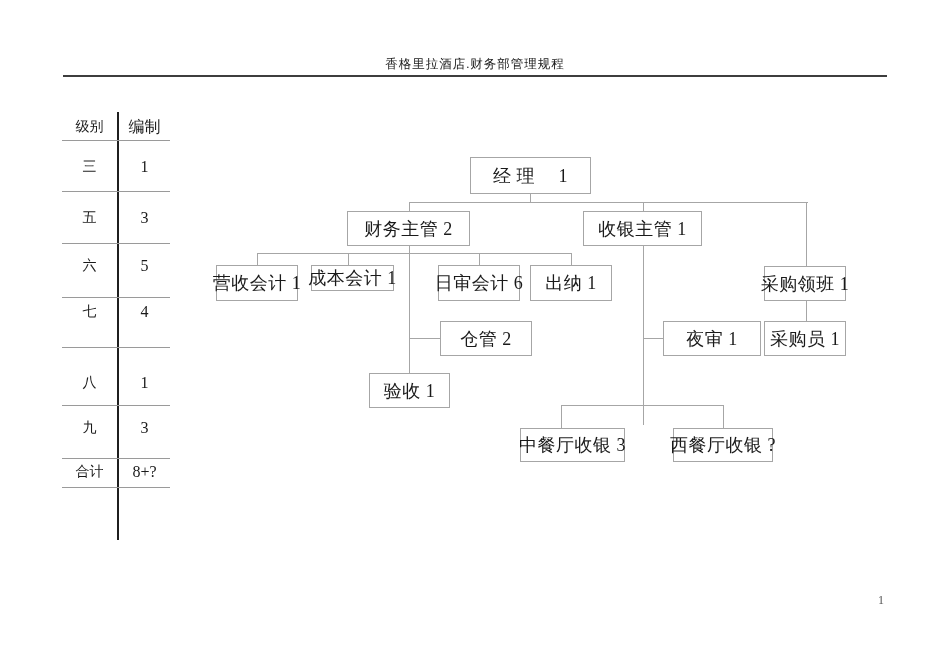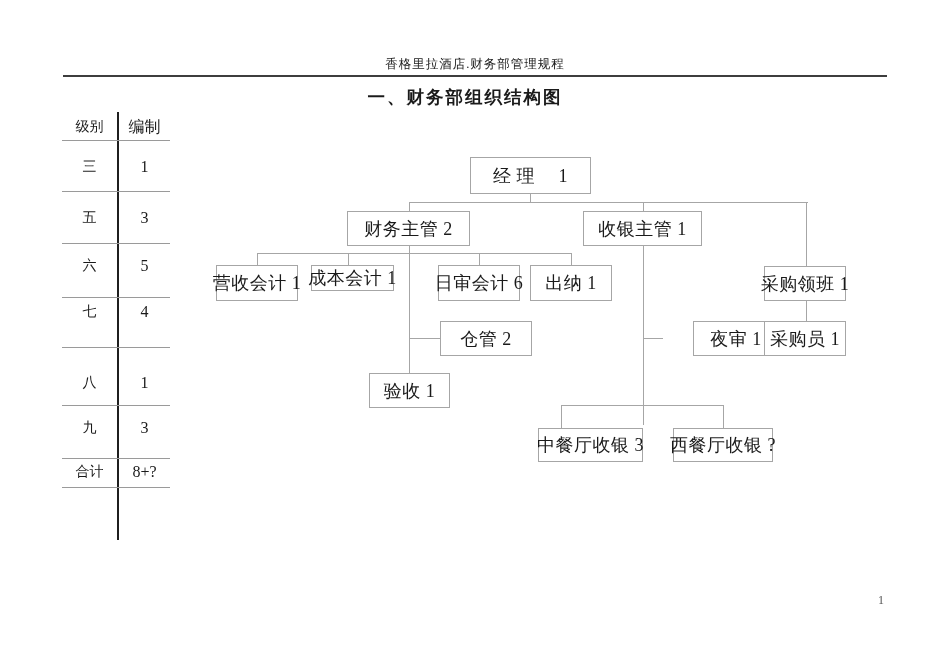--- a/index.html
+++ b/index.html
@@ -40,21 +40,20 @@
   }
 </style>
 </head>
 <body>
 
 <div class="page">
 
   <div class="header-text">香格里拉酒店.财务部管理规程</div>
   <div class="header-rule"></div>
 
-  <h1 class="doc-title">一、财务部组织结构图</h1>
 
   <div>
     <div class="tdiv"></div>
     <div class="tline" style="top:140px"></div>
     <div class="tline" style="top:191px"></div>
     <div class="tline" style="top:243px"></div>
     <div class="tline" style="top:297px"></div>
     <div class="tline" style="top:347px"></div>
     <div class="tline" style="top:405px"></div>
     <div class="tline" style="top:458px"></div>
@@ -108,22 +107,22 @@
 
     <div class="node" style="left:470px;top:157px;width:121px;height:37px">经 理　 1</div>
     <div class="node" style="left:347px;top:211px;width:123px;height:35px">财务主管 2</div>
     <div class="node" style="left:583px;top:211px;width:119px;height:35px">收银主管 1</div>
     <div class="node" style="left:216px;top:265px;width:82px;height:36px">营收会计 1</div>
     <div class="node" style="left:311px;top:265px;width:83px;height:26px">成本会计 1</div>
     <div class="node" style="left:438px;top:265px;width:82px;height:36px">日审会计 6</div>
     <div class="node" style="left:530px;top:265px;width:82px;height:36px">出纳 1</div>
     <div class="node" style="left:764px;top:266px;width:82px;height:35px">采购领班 1</div>
     <div class="node" style="left:440px;top:321px;width:92px;height:35px">仓管 2</div>
-    <div class="node" style="left:693px;top:321px;width:86px;height:35px">夜审 1</div>
+    <div class="node" style="left:663px;top:321px;width:98px;height:35px">夜审 1</div>
     <div class="node" style="left:764px;top:321px;width:82px;height:35px">采购员 1</div>
     <div class="node" style="left:369px;top:373px;width:81px;height:35px">验收 1</div>
-    <div class="node" style="left:538px;top:428px;width:105px;height:34px">中餐厅收银 3</div>
+    <div class="node" style="left:520px;top:428px;width:105px;height:34px">中餐厅收银 3</div>
     <div class="node" style="left:673px;top:428px;width:100px;height:34px">西餐厅收银 ?</div>
   </div>
 
   <div class="page-number">1</div>
 
 </div>
 
 </body></html>

